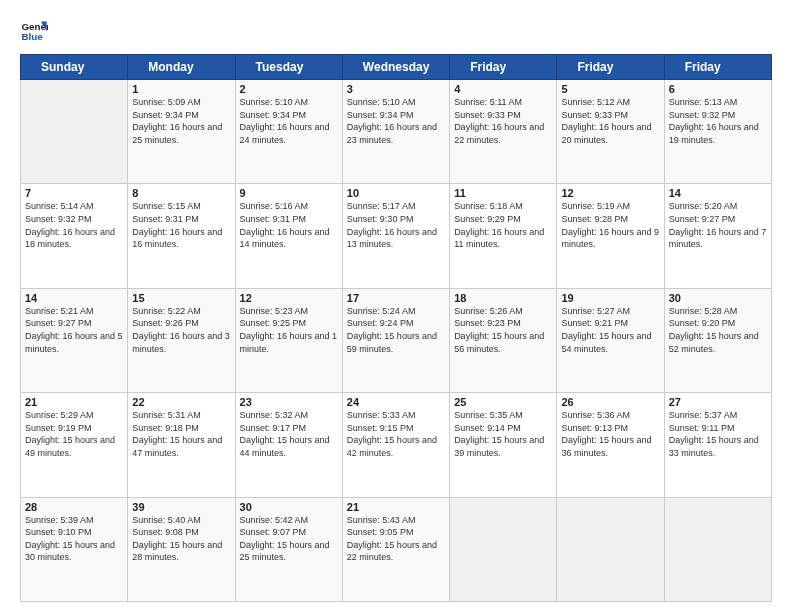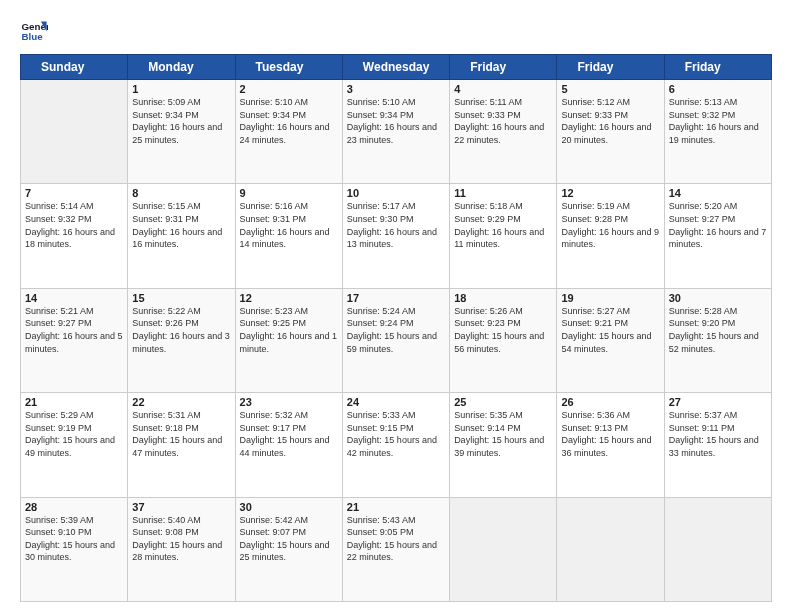--- a/index.html
+++ b/index.html
@@ -239,21 +239,21 @@
             <span class="day-num">27</span>
             <div class="day-detail">Sunrise: 5:37 AM<br>Sunset: 9:11 PM<br>Daylight: 15 hours and 33 minutes.</div>
           </td>
         </tr>
         <tr>
           <td>
             <span class="day-num">28</span>
             <div class="day-detail">Sunrise: 5:39 AM<br>Sunset: 9:10 PM<br>Daylight: 15 hours and 30 minutes.</div>
           </td>
           <td>
-            <span class="day-num">37</span>
+            <span class="day-num">39</span>
             <div class="day-detail">Sunrise: 5:40 AM<br>Sunset: 9:08 PM<br>Daylight: 15 hours and 28 minutes.</div>
           </td>
           <td>
             <span class="day-num">30</span>
             <div class="day-detail">Sunrise: 5:42 AM<br>Sunset: 9:07 PM<br>Daylight: 15 hours and 25 minutes.</div>
           </td>
           <td>
             <span class="day-num">21</span>
             <div class="day-detail">Sunrise: 5:43 AM<br>Sunset: 9:05 PM<br>Daylight: 15 hours and 22 minutes.</div>
           </td>

